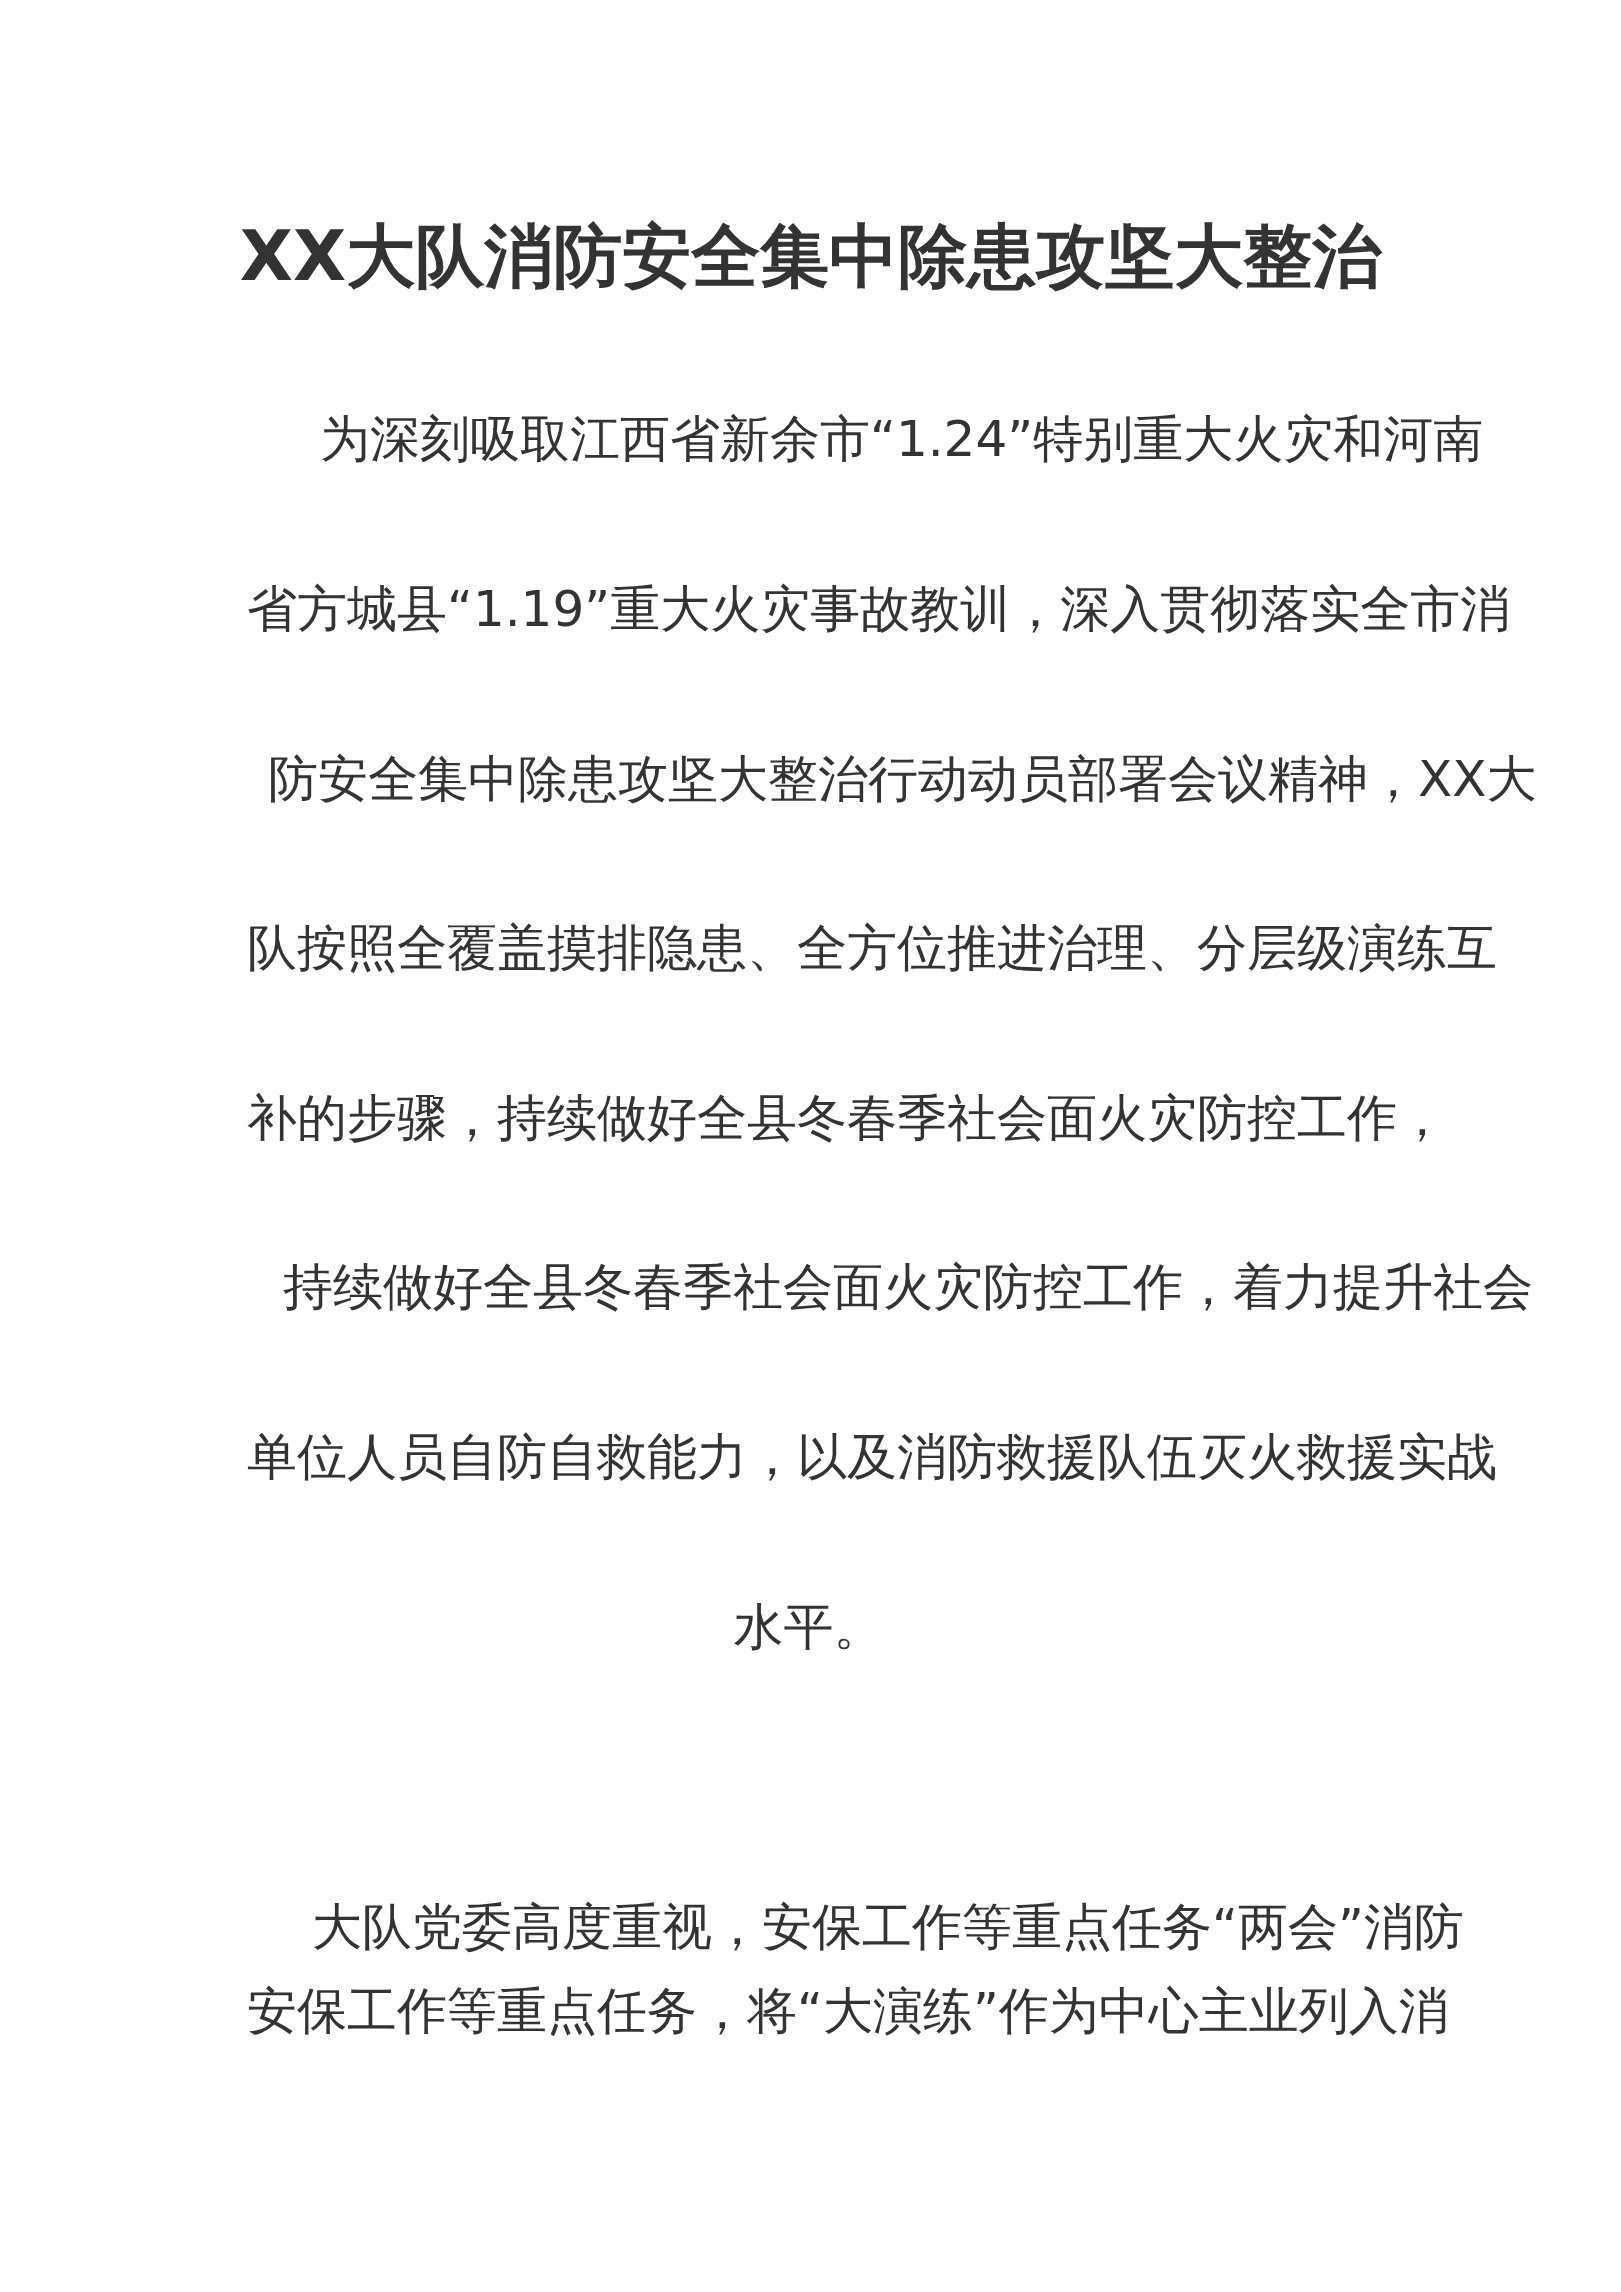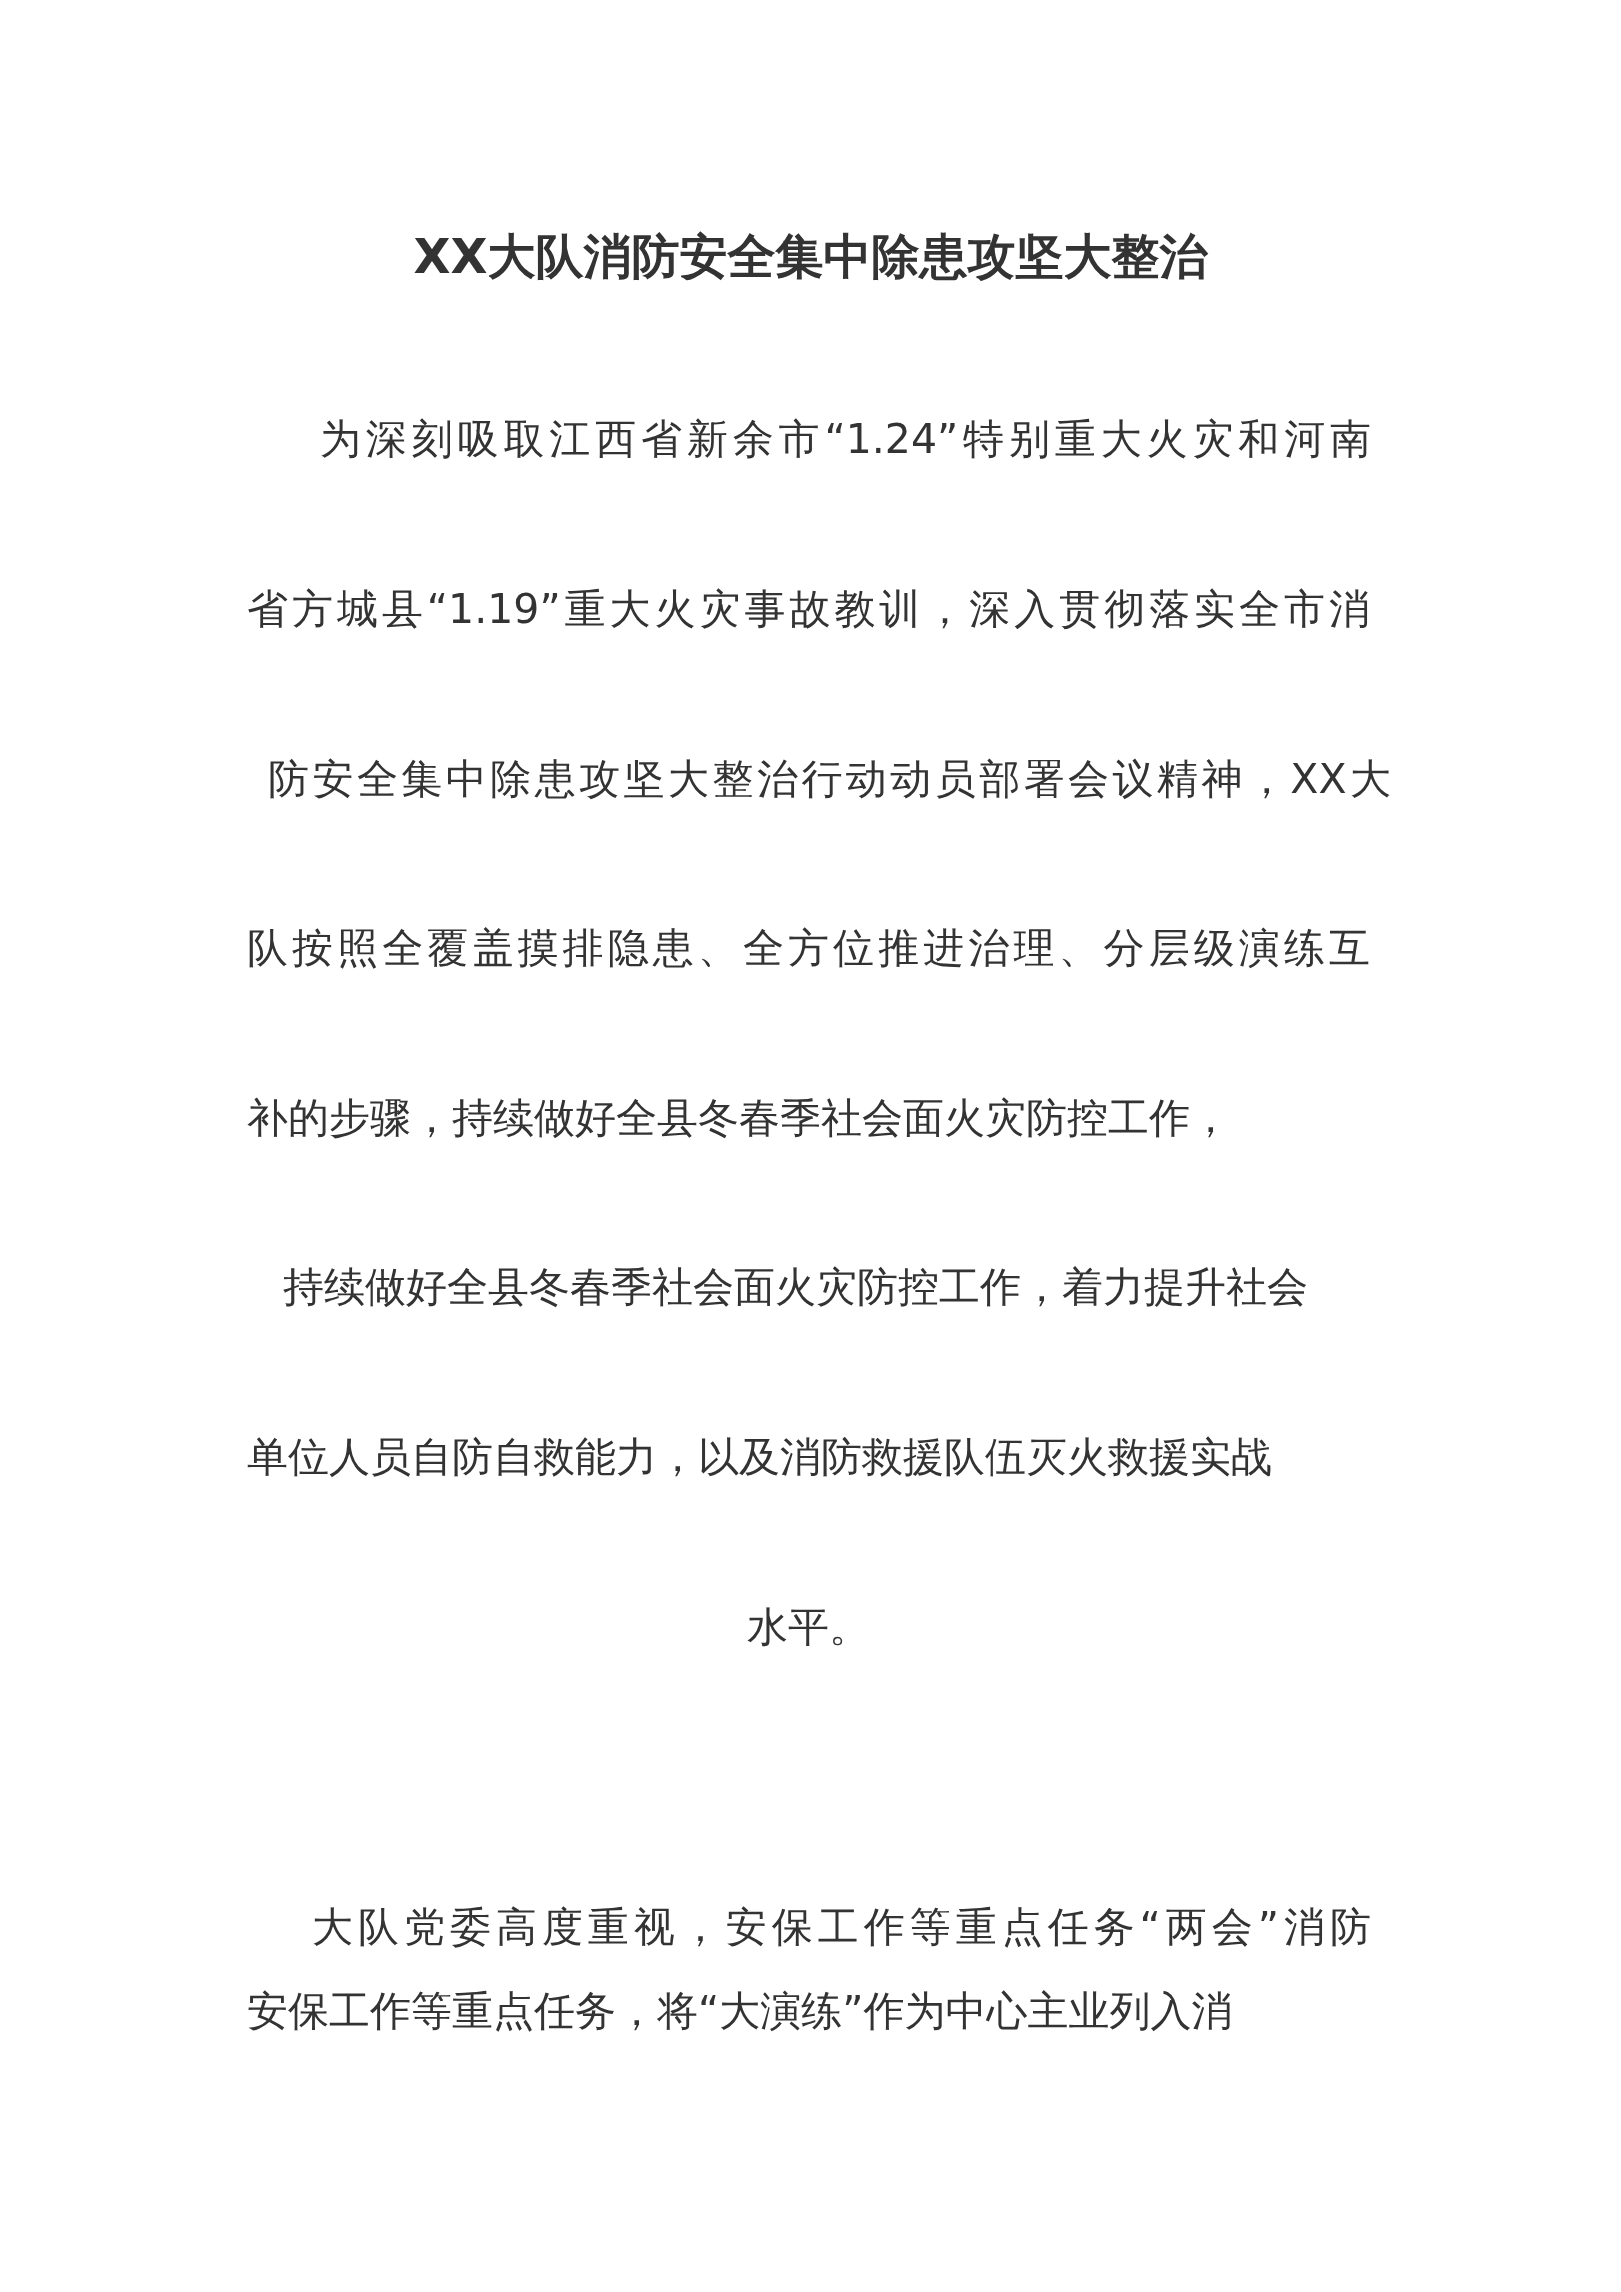--- a/index.html
+++ b/index.html
@@ -20,32 +20,32 @@
       left: 0; top: 0;
       width: 1621px; height: 2293px;
       background: #ffffff;
     }
     .title {
       position: absolute;
       left: 0;
       width: 1621px;
       text-align: center;
       font-weight: bold;
-      font-size: 48px;
+      font-size: 69px;
       line-height: 63px;
       white-space: nowrap;
       color: #333333;
     }
     .title.l1 { top: 225px; }
     .title.l2 { top: 312px; }
     .line {
       position: absolute;
       left: 247px;
       width: 1123px;
-      font-size: 41px;
+      font-size: 50px;
       line-height: 51px;
       white-space: nowrap;
       color: #333333;
       letter-spacing: 0px;
     }
     .line.justify {
       text-align: justify;
       text-align-last: justify;
     }
     .indent { left: 320px; width: 1051px; }

